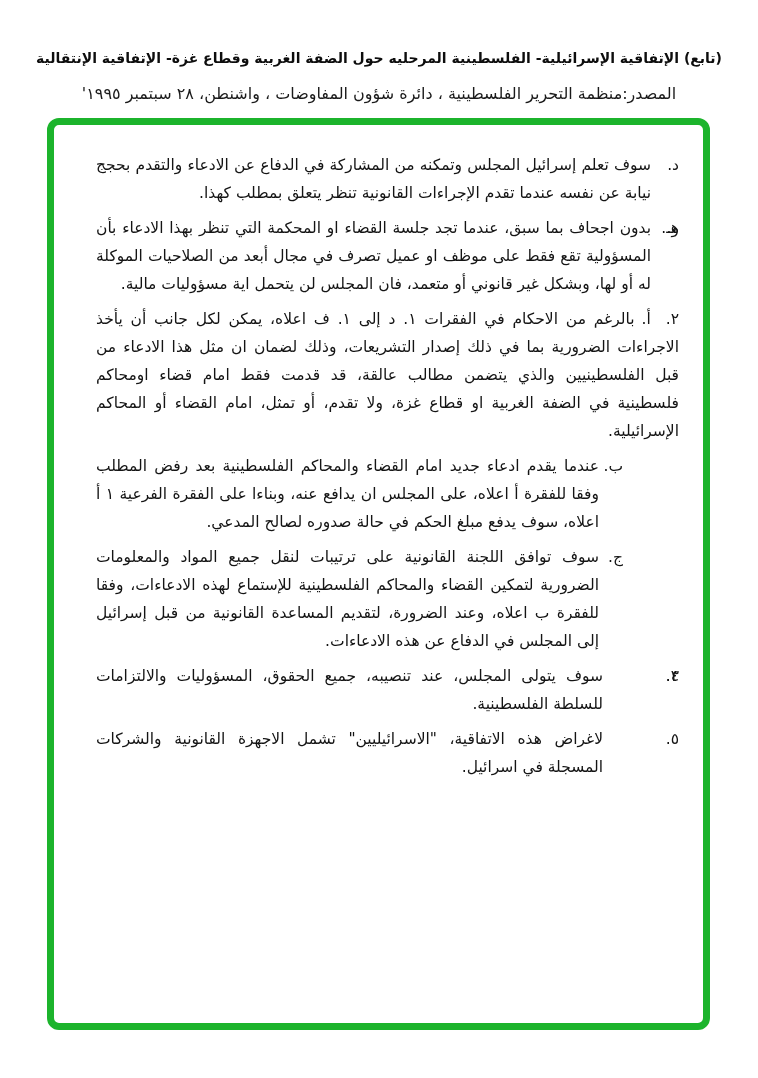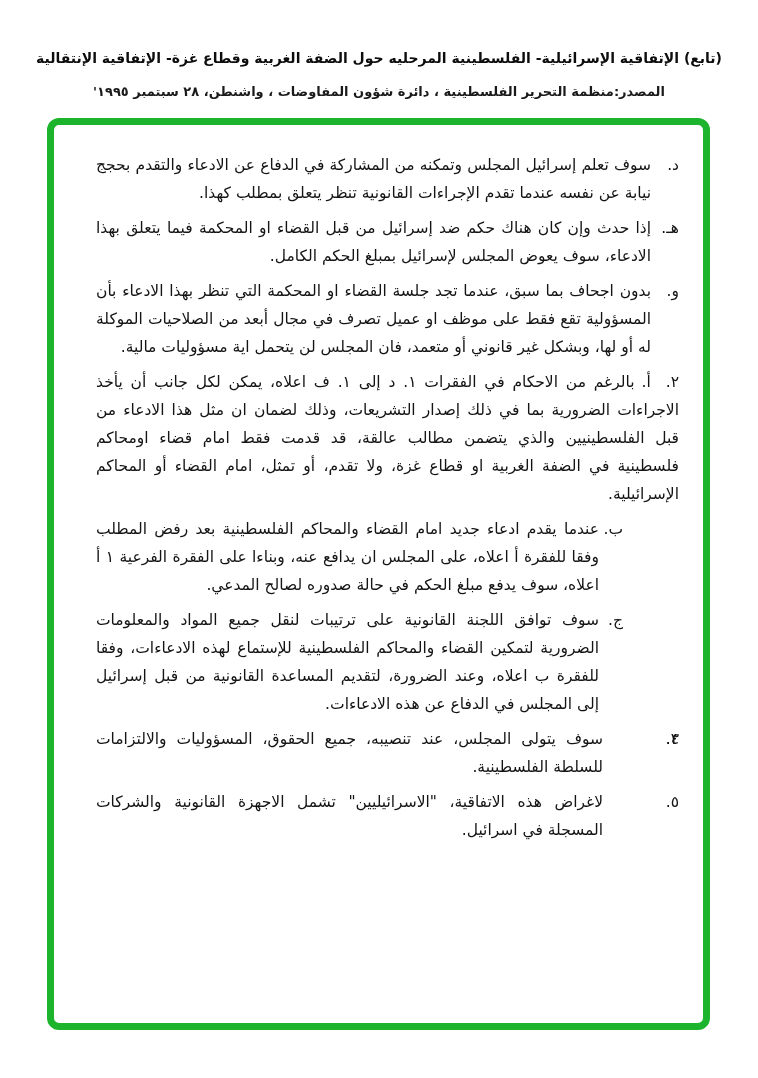--- a/index.html
+++ b/index.html
@@ -27,22 +27,22 @@
     line-height: 21px;
     color: #0d0d0d;
   }
   .doc-source {
     position: absolute;
     top: 84px;
     left: 20px;
     right: 20px;
     text-align: center;
     direction: rtl;
-    font-size: 13px;
-    font-weight: bold;
+    font-size: 16px;
+    font-weight: normal;
     color: #1a1a1a;
   }
   .content-frame {
     position: absolute;
     left: 47px;
     top: 118px;
     width: 663px;
     height: 912px;
     box-sizing: border-box;
     border: 7px solid #1cb42c;
@@ -94,21 +94,20 @@
 
 <div class="content-frame">
 
   <div class="para p-letter1">
     <span class="lbl">د.</span>
     <span>سوف تعلم إسرائيل المجلس وتمكنه من المشاركة في الدفاع عن الادعاء والتقدم بحجج نيابة عن نفسه عندما تقدم الإجراءات القانونية تنظر يتعلق بمطلب كهذا.</span>
   </div>
 
   <div class="para p-letter1">
     <span class="lbl">هـ.</span>
-    <span>إذا حدث وإن كان هناك حكم ضد إسرائيل من قبل القضاء او المحكمة فيما يتعلق بهذا الادعاء، سوف يعوض المجلس لإسرائيل بمبلغ الحكم الكامل.</span>
   </div>
 
   <div class="para p-letter1">
     <span class="lbl">و.</span>
     <span>بدون اجحاف بما سبق، عندما تجد جلسة القضاء او المحكمة التي تنظر بهذا الادعاء بأن المسؤولية تقع فقط على موظف او عميل تصرف في مجال أبعد من الصلاحيات الموكلة له أو لها، وبشكل غير قانوني أو متعمد، فان المجلس لن يتحمل اية مسؤوليات مالية.</span>
   </div>
 
   <div class="para p-item2">
     <span class="numlbl">٢.</span><span class="gap"></span><span class="sublbl">أ.</span><span class="gap2"></span><span>بالرغم من الاحكام في الفقرات ١. د إلى ١. ف اعلاه، يمكن لكل جانب أن يأخذ الاجراءات الضرورية بما في ذلك إصدار التشريعات، وذلك لضمان ان مثل هذا الادعاء من قبل الفلسطينيين والذي يتضمن مطالب عالقة، قد قدمت فقط امام قضاء اومحاكم فلسطينية في الضفة الغربية او قطاع غزة، ولا تقدم، أو تمثل، امام القضاء أو المحاكم الإسرائيلية.</span>
   </div>

